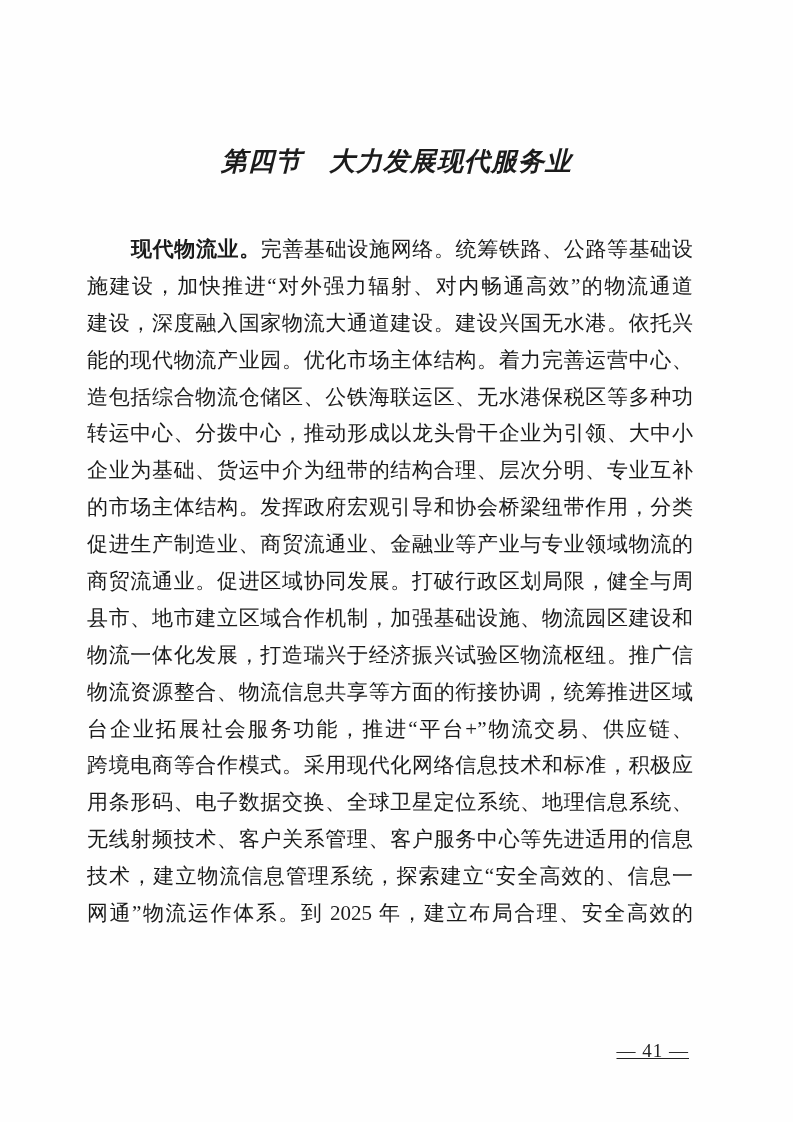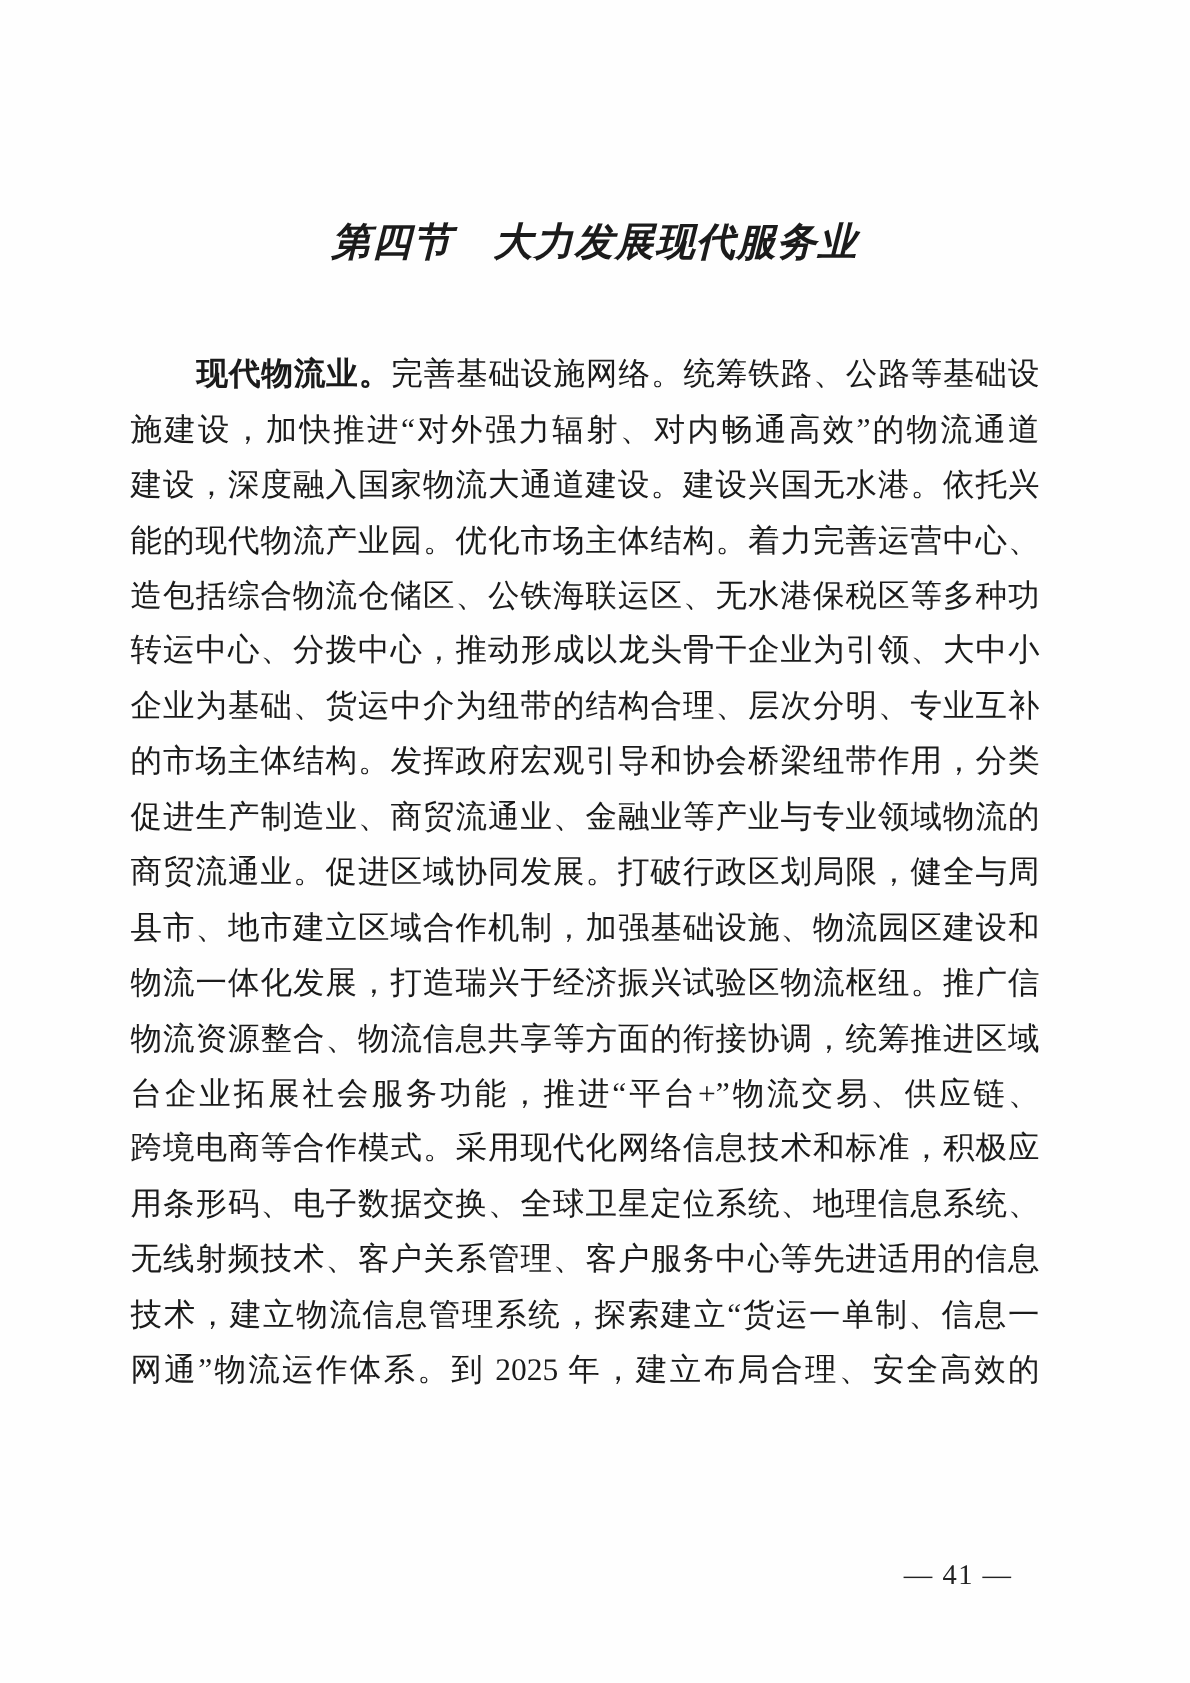--- a/index.html
+++ b/index.html
@@ -39,25 +39,26 @@
     text-align: justify;
     text-align-last: justify;
     overflow: hidden;
     white-space: normal;
   }
   .line.indent { text-indent: 44px; }
   .line b { font-weight: bold; }
   .page-number {
     position: absolute;
     top: 1038px;
-    right: 118px;
+    right: 104px;
     font-size: 19px;
     line-height: 26px;
     letter-spacing: 1px;
     color: #222222;
+    text-decoration: underline;
   }
 </style>
 </head>
 <body>
 
 <h1 class="title">第四节　大力发展现代服务业</h1>
 
 <div class="content" id="paragraph">
     <div class="line indent"><b>现代物流业。</b>完善基础设施网络。统筹铁路、公路等基础设</div>
     <div class="line">施建设，加快推进“对外强力辐射、对内畅通高效”的物流通道</div>
@@ -69,17 +70,17 @@
     <div class="line">的市场主体结构。发挥政府宏观引导和协会桥梁纽带作用，分类</div>
     <div class="line">促进生产制造业、商贸流通业、金融业等产业与专业领域物流的</div>
     <div class="line">商贸流通业。促进区域协同发展。打破行政区划局限，健全与周边</div>
     <div class="line">县市、地市建立区域合作机制，加强基础设施、物流园区建设和</div>
     <div class="line">物流一体化发展，打造瑞兴于经济振兴试验区物流枢纽。推广信</div>
     <div class="line">物流资源整合、物流信息共享等方面的衔接协调，统筹推进区域</div>
     <div class="line">台企业拓展社会服务功能，推进“平台+”物流交易、供应链、</div>
     <div class="line">跨境电商等合作模式。采用现代化网络信息技术和标准，积极应</div>
     <div class="line">用条形码、电子数据交换、全球卫星定位系统、地理信息系统、</div>
     <div class="line">无线射频技术、客户关系管理、客户服务中心等先进适用的信息</div>
-    <div class="line">技术，建立物流信息管理系统，探索建立“货运一单制、信息一</div>
+    <div class="line">技术，建立物流信息管理系统，探索建立“安全高效的、信息一</div>
     <div class="line">网通”物流运作体系。到 2025 年，建立布局合理、安全高效的</div>
   </div>
 
 <div class="page-number">— 41 —</div>
 
 </body></html>

